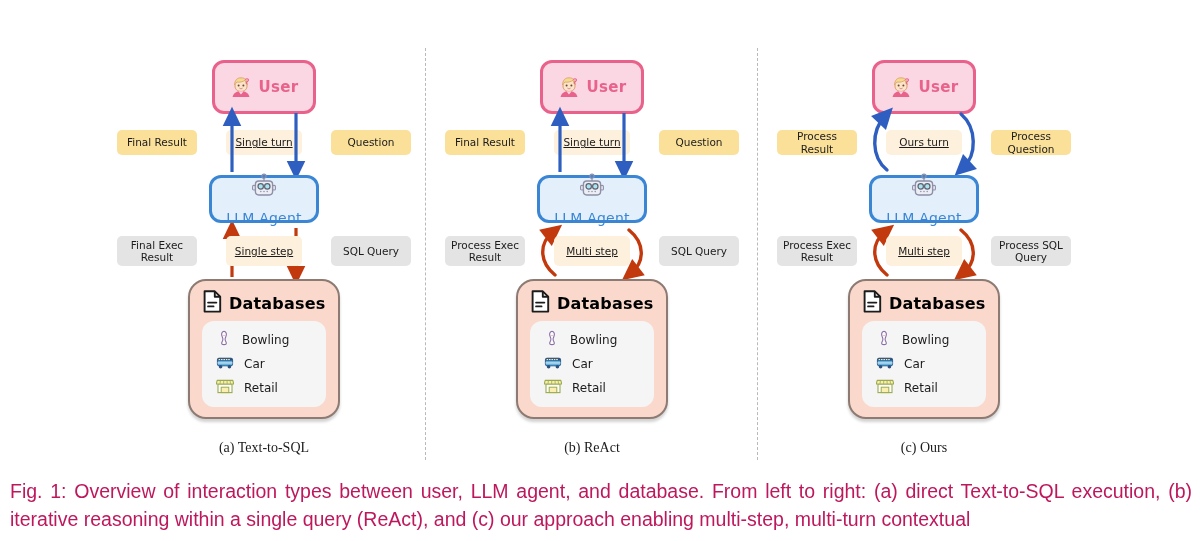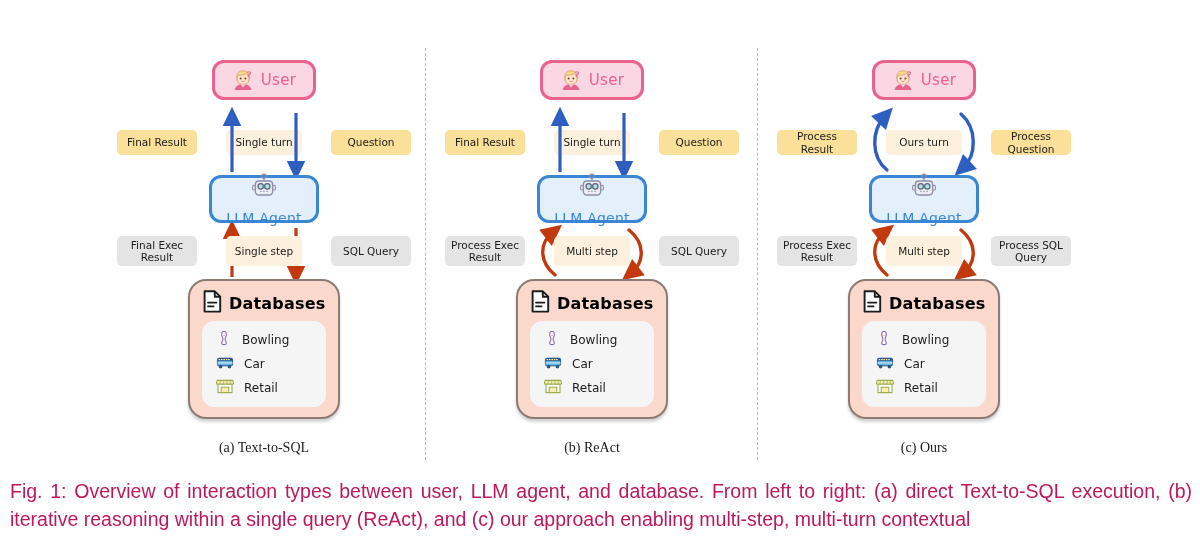--- a/index.html
+++ b/index.html
@@ -50,24 +50,25 @@
     transform: translateX(-50%);
     box-sizing: border-box;
     display: flex;
     align-items: center;
     justify-content: center;
     gap: 7px;
   }
   .user-box {
     top: 60px;
     width: 104px;
-    height: 40px;
+    height: 54px;
     background: #fbd6e3;
     border: 3px solid #e8628c;
     border-radius: 12px;
+    font-weight: bold;
   }
   .user-label {
     color: #e8628c;
     font-size: 15px;
     letter-spacing: .3px;
   }
 
   
   .agent-box {
     top: 175px;
@@ -102,21 +103,21 @@
   .chip.yellow  { background: #fbe09a; }
   .chip.cream   { background: #fdf0dc; }
   .chip.gray    { background: #e4e4e4; }
 
   
   .chip.row-top    { top: 130px; height: 25px; }
   
   .chip.row-bottom { top: 236px; height: 30px; }
 
   .chip.left-col   { left: 18px;  width: 80px; }
-  .chip.mid-col    { left: 50%; transform: translateX(-50%); width: 76px; }
+  .chip.mid-col    { left: 50%; transform: translateX(-50%); width: 76px; text-decoration: underline; }
   .chip.right-col  { right: 18px; width: 80px; }
 
   
   .arrows {
     position: absolute;
     left: 0; top: 0;
     width: 330px; height: 470px;
     pointer-events: none;
   }
 

